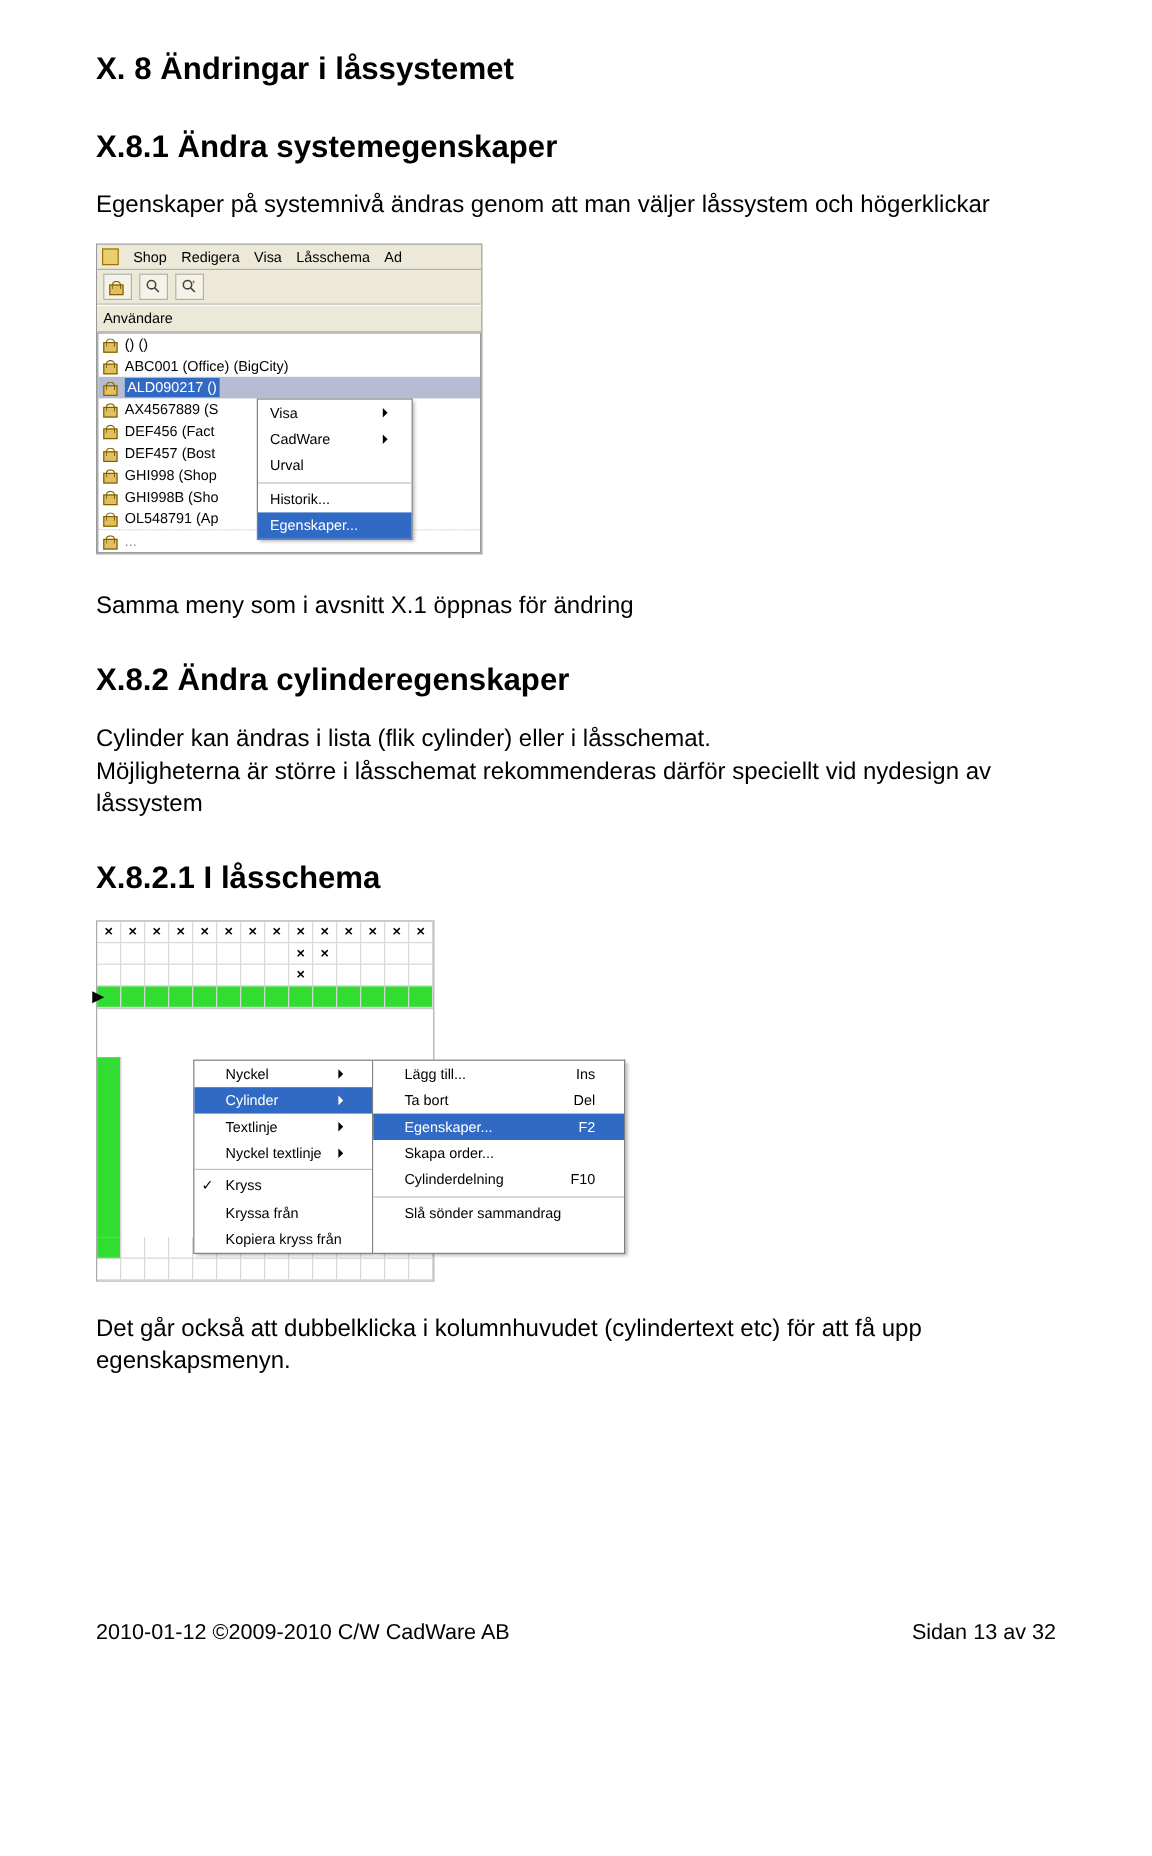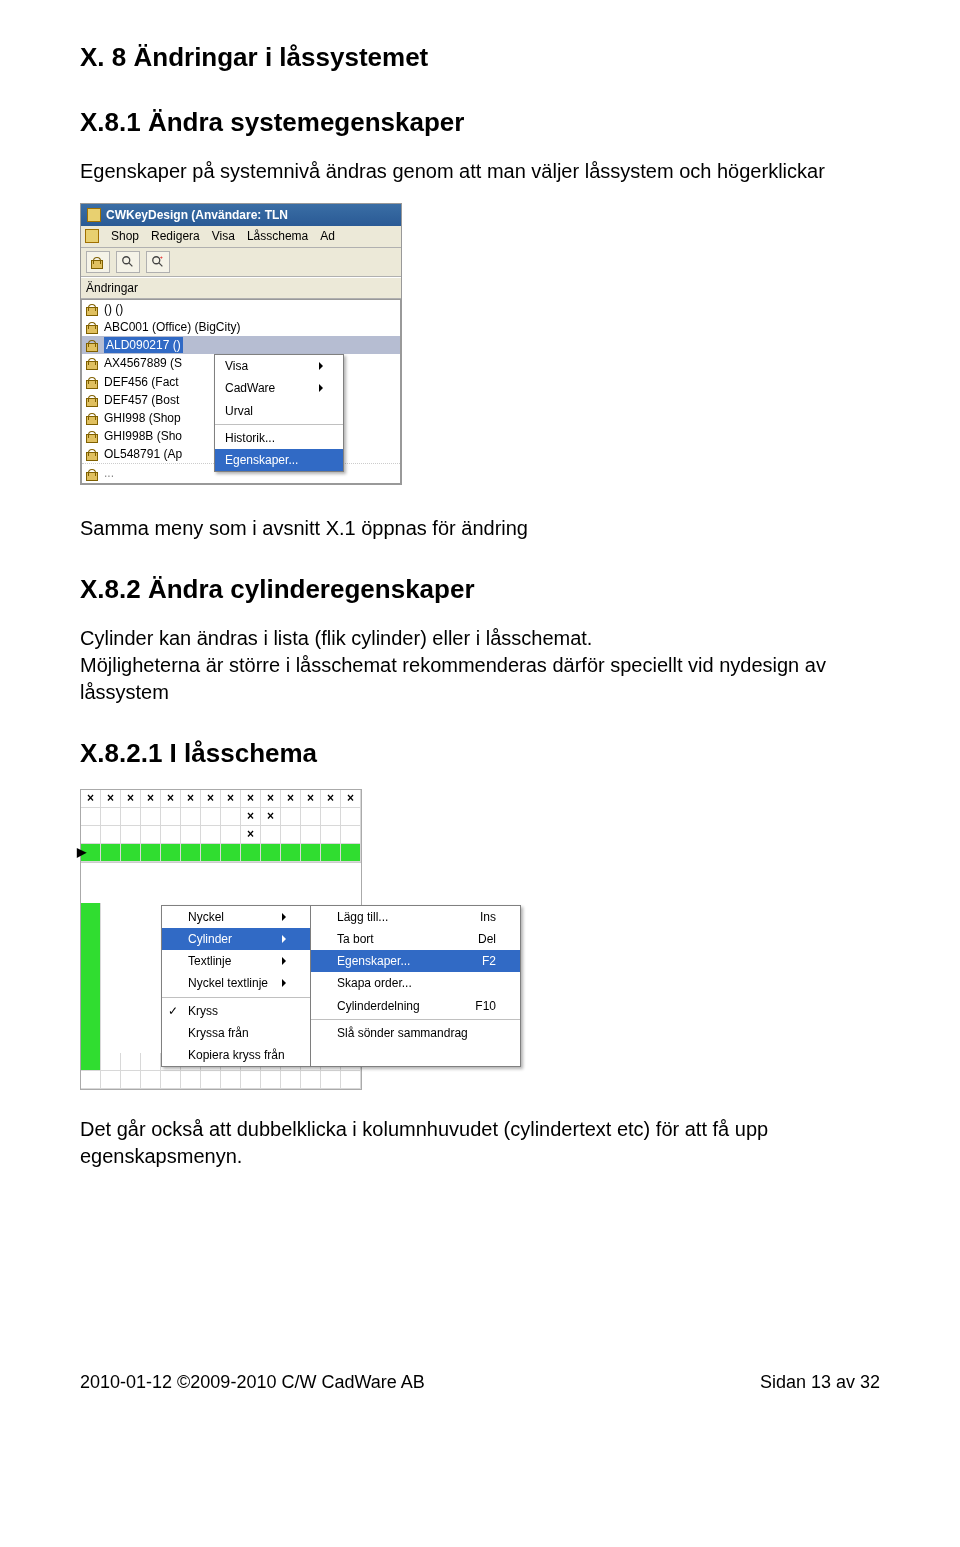--- a/index.html
+++ b/index.html
@@ -61,24 +61,20 @@
 <body>
 
 
 
 <h2>X. 8 Ändringar i låssystemet</h2>
 <h3>X.8.1 Ändra systemegenskaper</h3>
 <p>Egenskaper på systemnivå ändras genom att man väljer låssystem och högerklickar</p>
 
 
 <div class="win-frame" style="position:relative; margin-bottom:30px;">
-  <div class="titlebar">
-    <span class="app-icon"></span>
-    <span>CWKeyDesign    (Användare: TLN</span>
-  </div>
   <div class="menubar">
     <span class="menu-icon"></span>
     <span>Shop</span>
     <span>Redigera</span>
     <span>Visa</span>
     <span>Låsschema</span>
     <span>Ad</span>
   </div>
   <div class="toolbar">
     <div class="tool-btn">
@@ -91,21 +87,21 @@
         </svg>
     </div>
     <div class="tool-btn">
       <svg viewBox="0 0 16 16">
           <circle cx="6" cy="6" r="4" fill="none" stroke="#444" stroke-width="1.5"></circle>
           <line x1="9" y1="9" x2="13" y2="13" stroke="#444" stroke-width="1.5"></line>
           <text x="10" y="5" font-size="6" fill="#d00">+</text>
         </svg>
     </div>
   </div>
-  <div class="panel-label">Ändringar</div>
+  <div class="panel-label">Användare</div>
   <div class="tree" style="position:relative;">
     <div class="tree-row">
         <span class="lock"></span>
         <span>() ()</span>
       </div>
     <div class="tree-row">
         <span class="lock"></span>
         <span>ABC001 (Office) (BigCity)</span>
       </div>
     <div class="tree-row sel" style="position:relative;">

